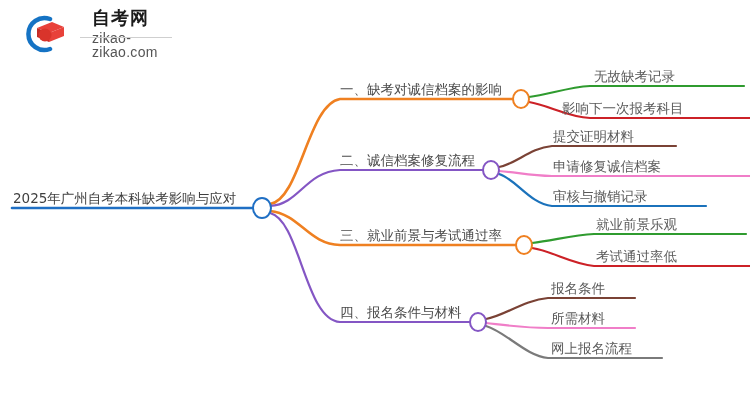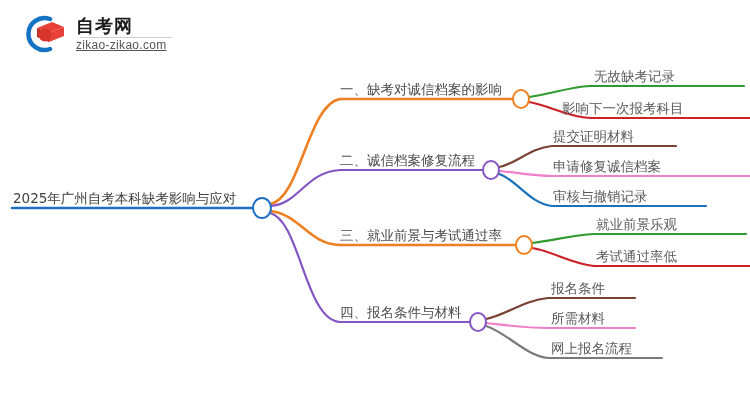--- a/index.html
+++ b/index.html
@@ -23,21 +23,21 @@
 
   
   #logo {
     position: absolute;
     left: 22px;
     top: 10px;
     width: 150px;
     height: 48px;
     display: flex;
     align-items: center;
-    gap: 8px;
+    gap: 24px;
   }
   #logo-mark {
     width: 46px;
     height: 40px;
     position: relative;
     flex: 0 0 auto;
   }
   #logo-text {
     display: flex;
     flex-direction: column;
@@ -45,26 +45,25 @@
     line-height: 1;
   }
   #logo-title {
     font-size: 18px;
     font-weight: bold;
     color: #1b1b1b;
     letter-spacing: 1px;
     font-family: "DejaVu Sans", "Liberation Sans", sans-serif;
   }
   #logo-sub {
-    font-size: 12px;
+    font-size: 14px;
     color: #555;
     letter-spacing: 0.3px;
     margin-top: 4px;
     font-family: "Liberation Sans", sans-serif;
-    text-decoration: underline;
   }
   #logo-rule {
     position: absolute;
     left: 58px;
     top: 27px;
     width: 92px;
     height: 1px;
     background: #cfcfcf;
   }
 

